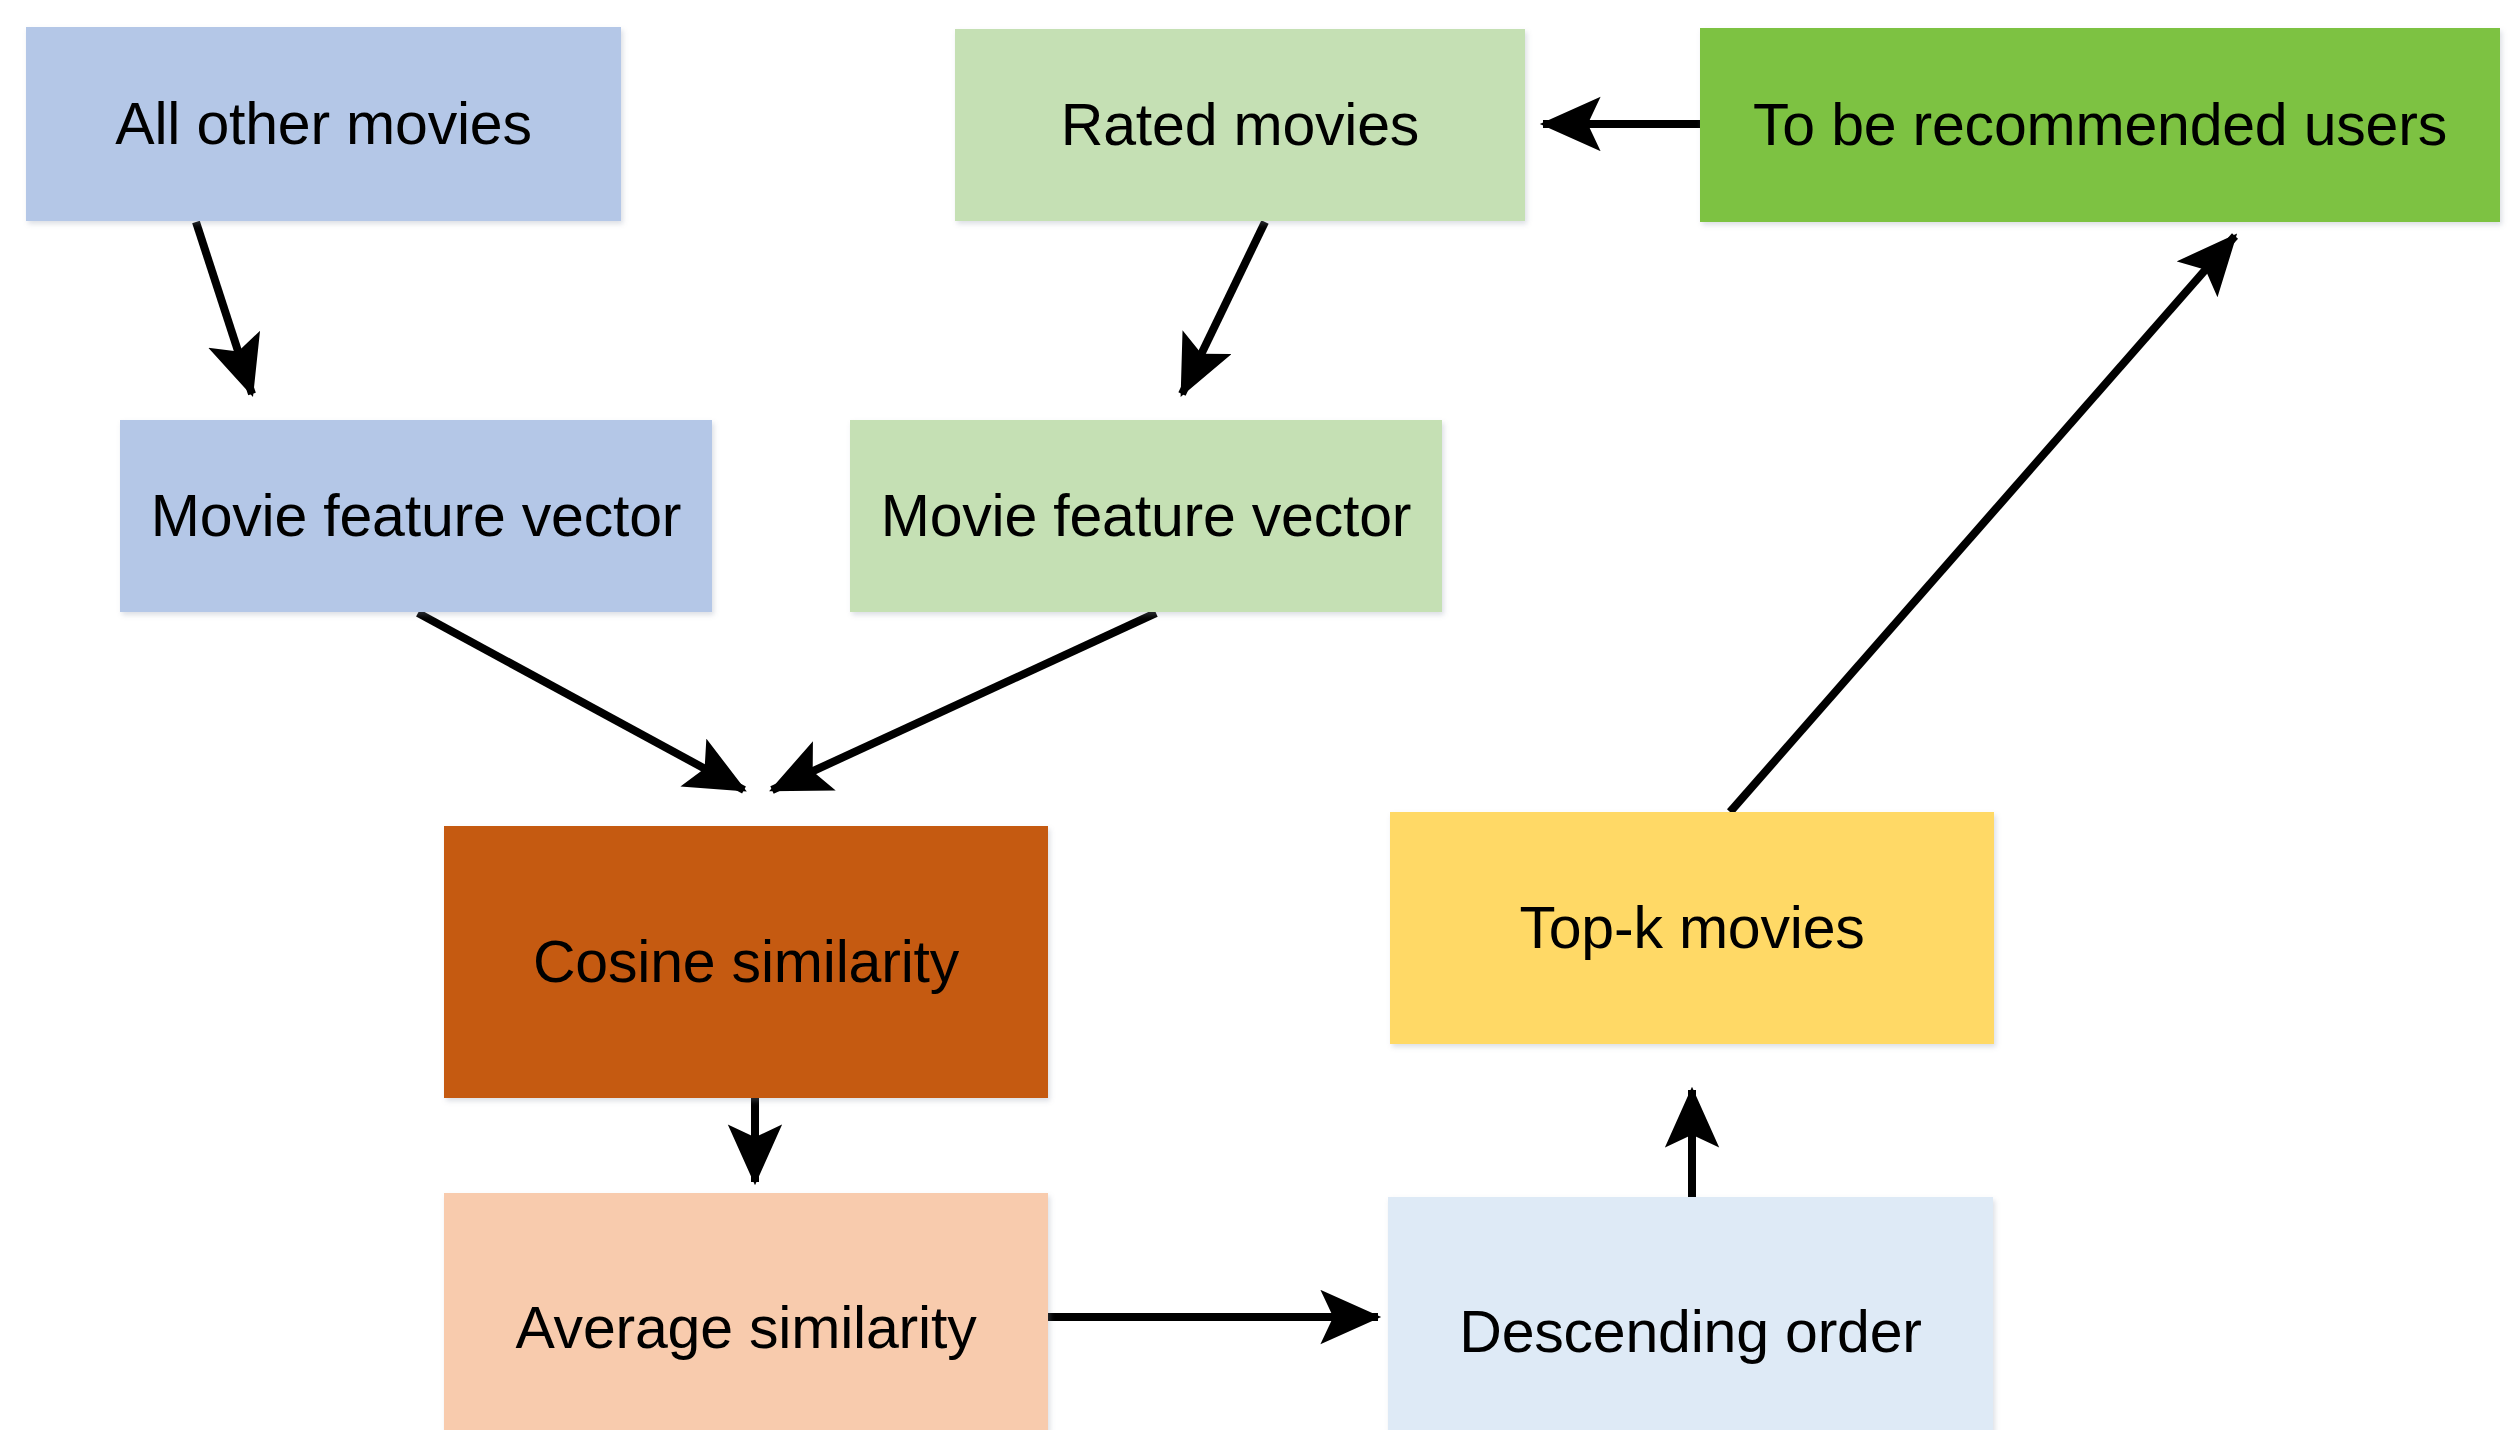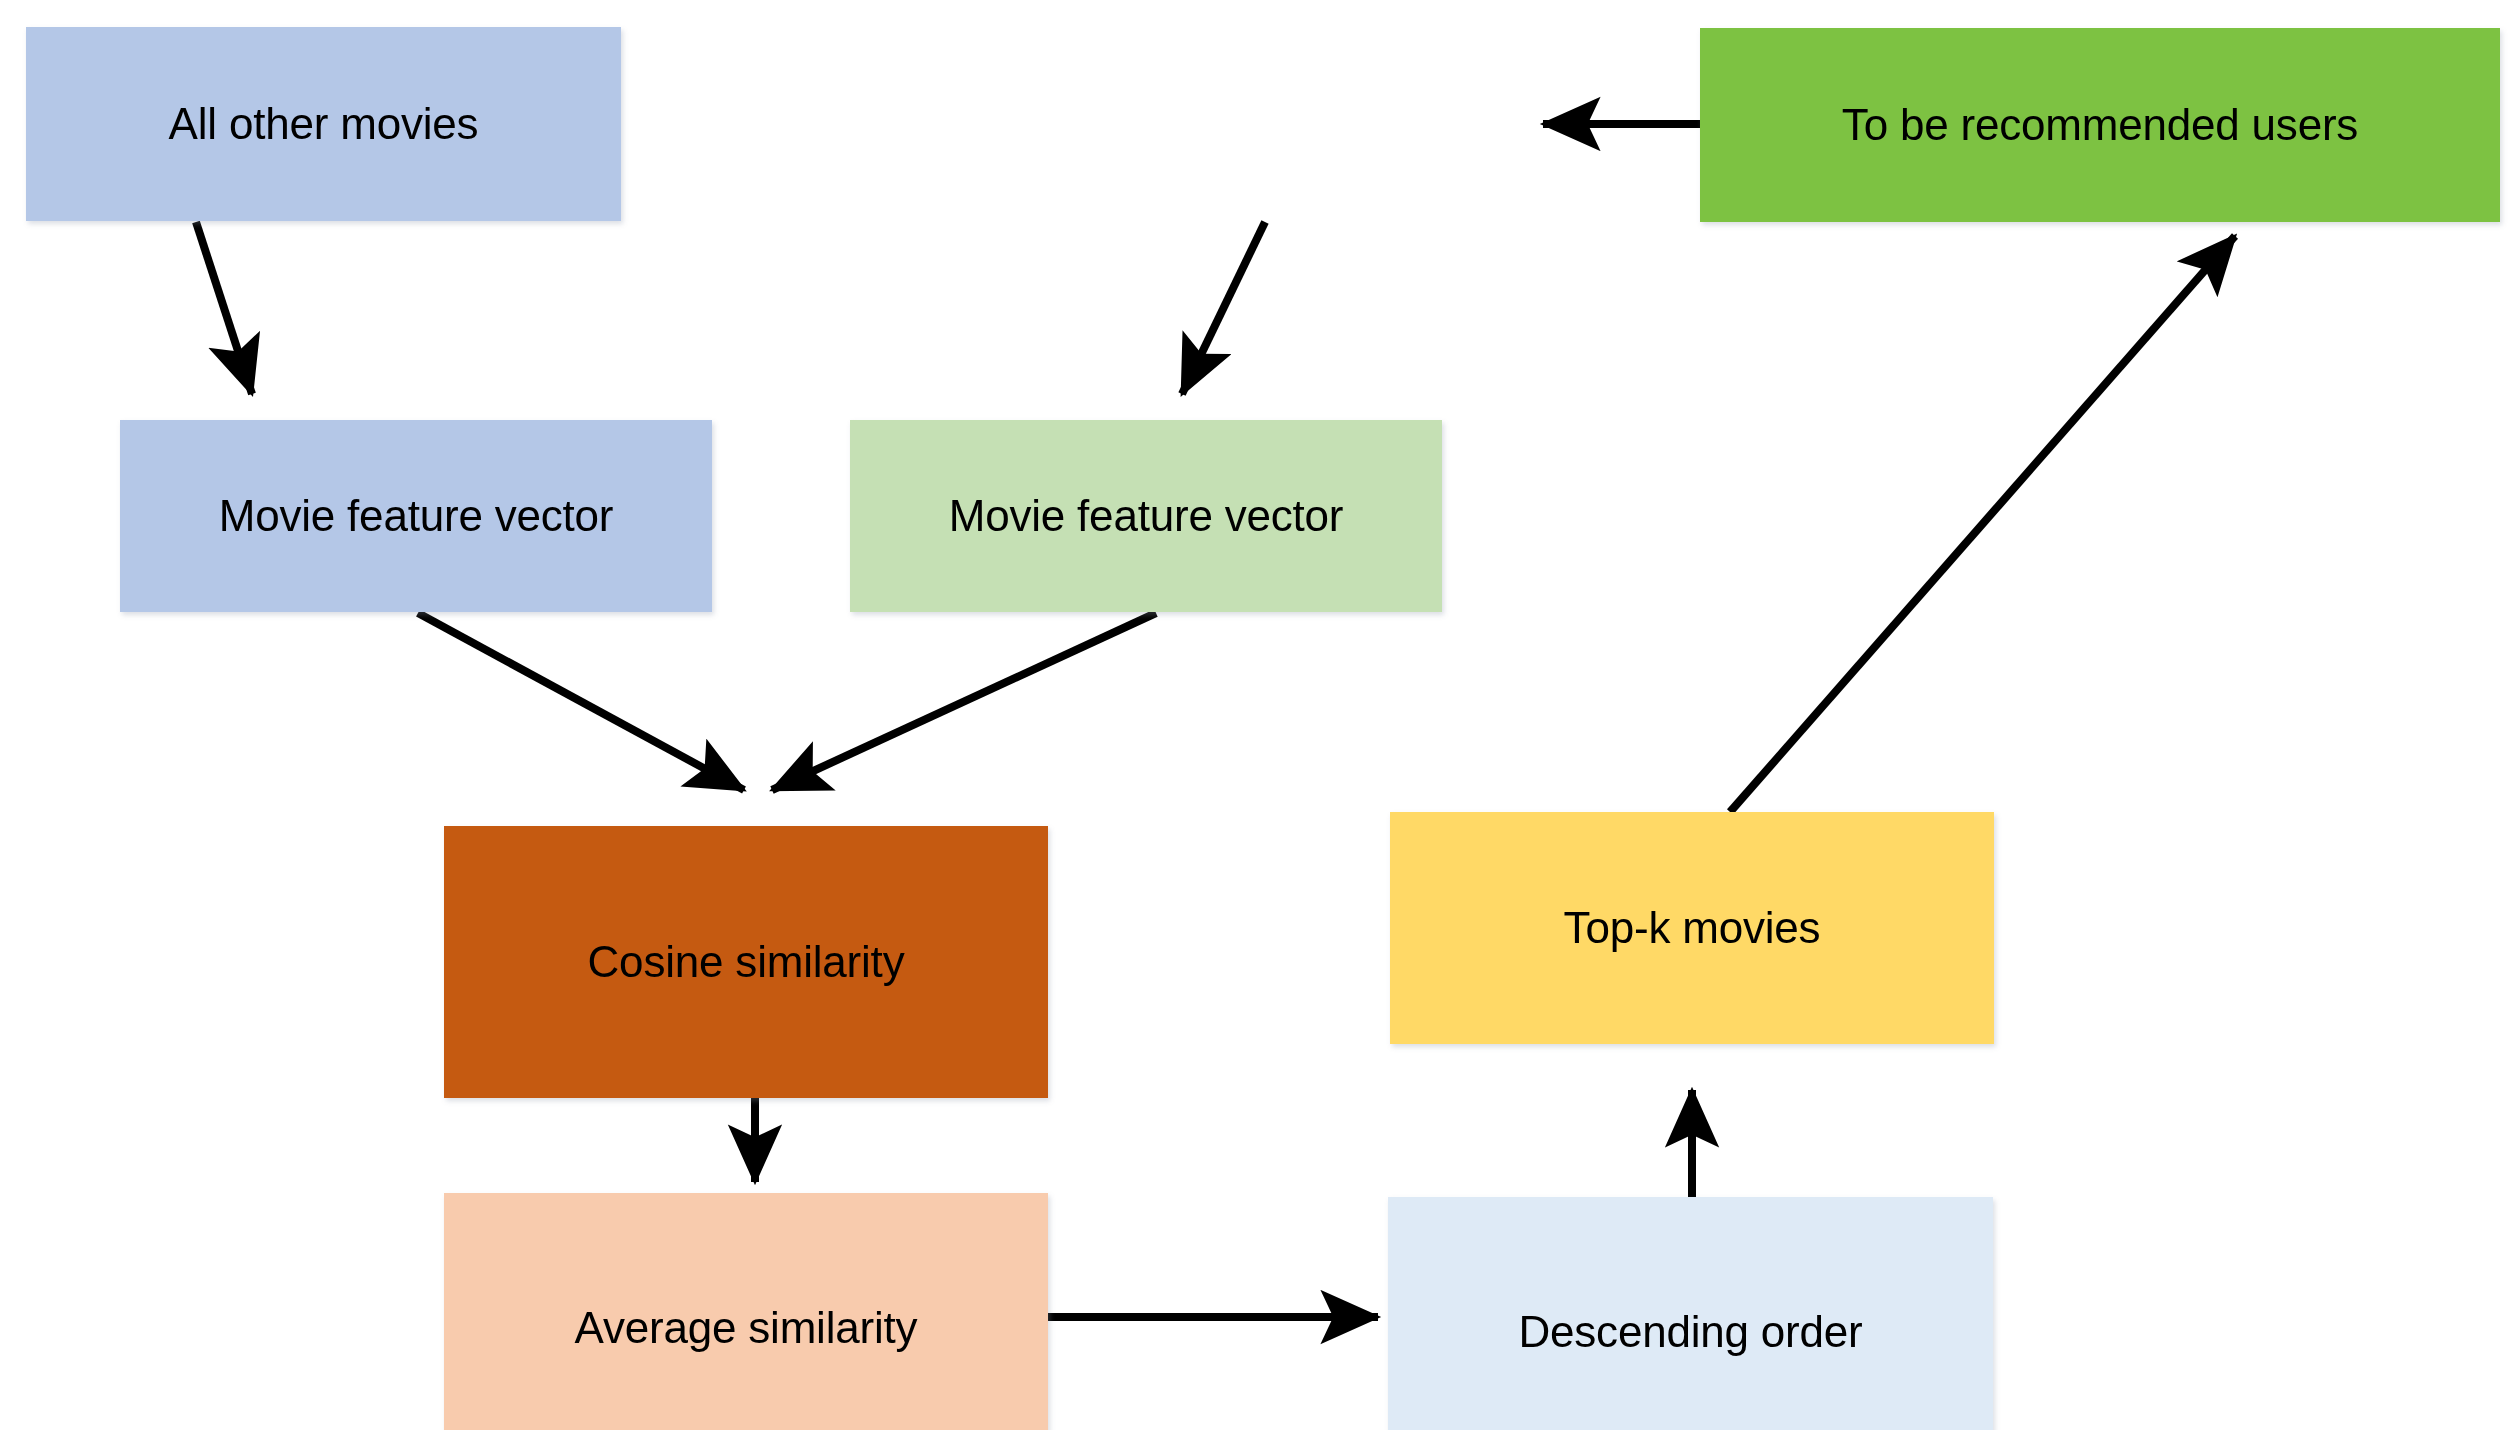--- a/index.html
+++ b/index.html
@@ -18,21 +18,21 @@
     overflow: hidden;
   }
   .node {
     position: absolute;
     box-sizing: border-box;
     display: flex;
     align-items: center;
     justify-content: center;
     text-align: center;
     color: #000000;
-    font-size: 44px;
+    font-size: 59px;
     line-height: 1.12;
     letter-spacing: -0.2px;
     padding: 4px 10px;
     font-family: "Liberation Sans", sans-serif;
     box-shadow: 2px 3px 5px rgba(140,150,170,0.30);
   }
   .node span {
     display: block;
     width: 100%;
   }
@@ -73,20 +73,23 @@
 
     <line x1="1692" y1="1197" x2="1692" y2="1090" stroke="#000000" stroke-width="8" marker-end="url(#ah)"></line>
 
     <line x1="1730" y1="812" x2="2235" y2="236" stroke="#000000" stroke-width="8" marker-end="url(#ah)"></line>
   </svg>
 
   <div class="node" style="left:26px; top:27px; width:595px; height:194px; background:#B4C7E7;">
     <span>All other movies</span>
   </div>
 
+  <div class="node" style="left:955px; top:29px; width:570px; height:192px; background:#C5E0B4;">
+    <span>Rated movies</span>
+  </div>
 
   <div class="node" style="left:1700px; top:28px; width:800px; height:194px; background:#7DC242;">
     <span>To be recommended users</span>
   </div>
 
   <div class="node" style="left:120px; top:420px; width:592px; height:192px; background:#B4C7E7;">
     <span>Movie feature vector</span>
   </div>
 
   <div class="node" style="left:850px; top:420px; width:592px; height:192px; background:#C5E0B4;">

